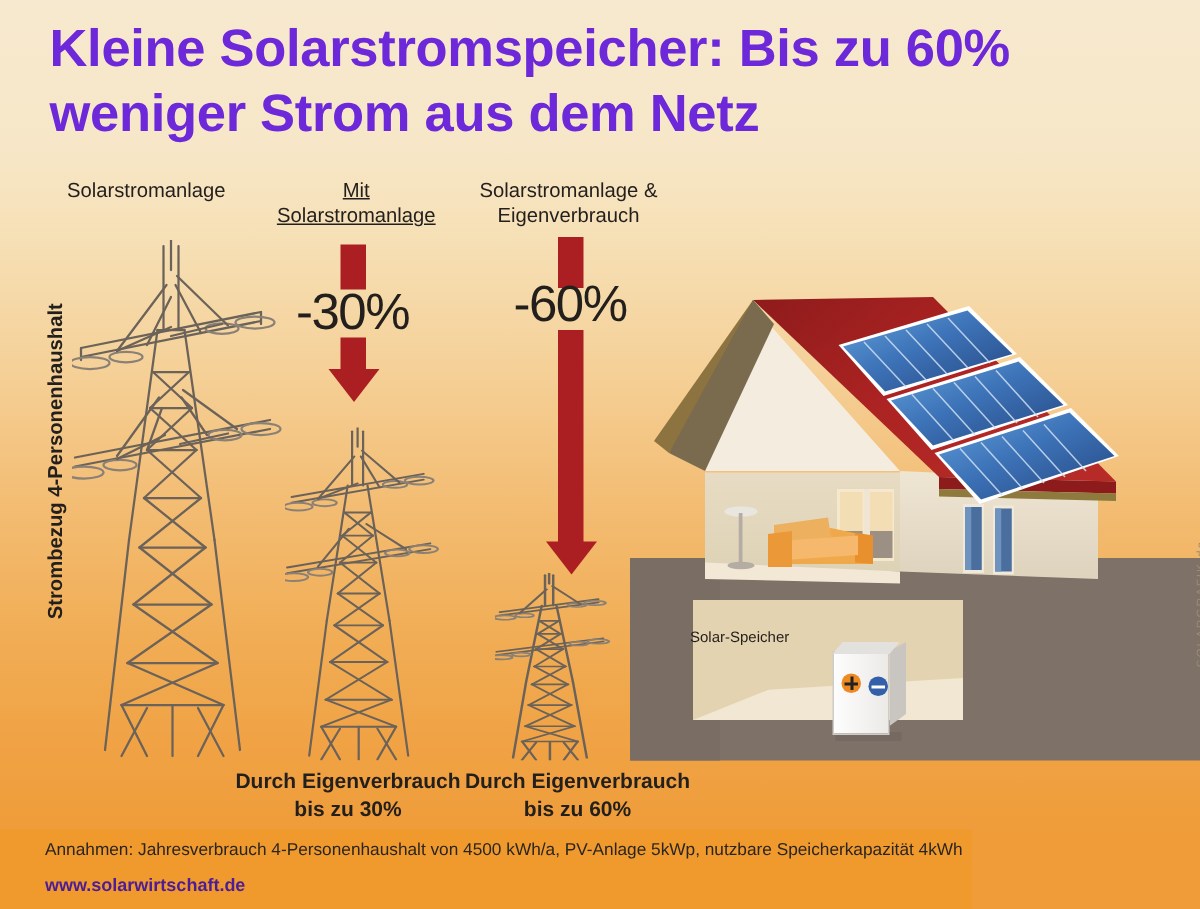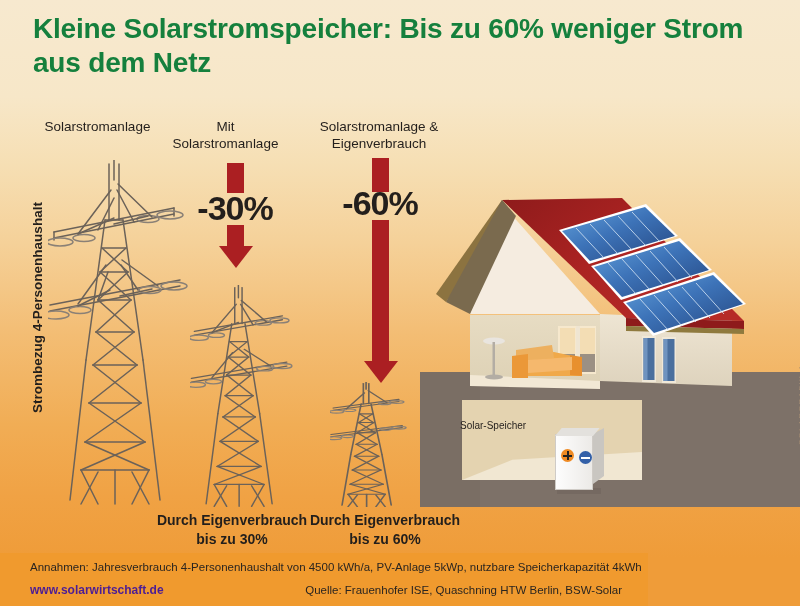--- a/index.html
+++ b/index.html
@@ -19,55 +19,55 @@
        #f7e9cf 0px, #f7e8cb 95px, #f6e2bb 150px,
        #f6d8a3 230px, #f4c versa 0, #f3c camembert 0);
     background:linear-gradient(to bottom,
        #f7e9cf 0%, #f7e7c8 16%, #f6dfb4 27%,
        #f5d199 40%, #f3bd74 55%, #f1ad55 70%, #f0a244 82%, #ef9c39 92%);
   }
 
   
   .title{
     position:absolute;left:33px;top:12px;width:740px;
-    font-size:28px;font-weight:bold;color:#15803d;
+    font-size:35px;font-weight:bold;color:#6d28d9;
     line-height:1.22;letter-spacing:-0.2px;
   }
 
   
   .yaxis{
     position:absolute;left:-88px;top:300px;width:250px;
     transform:rotate(-90deg);
     transform-origin:center center;
     text-align:center;
     font-size:13.5px;font-weight:bold;color:#231f1c;
     white-space:nowrap;
   }
 
   
   .colhead{
     position:absolute;text-align:center;
     font-size:13.5px;color:#231f1c;line-height:1.28;
   }
   .colhead.c1{left:20px;top:118px;width:155px;}
-  .colhead.c2{left:148px;top:118px;width:155px;}
+  .colhead.c2{left:160px;top:118px;width:155px;text-decoration:underline;}
   .colhead.c3{left:295px;top:118px;width:168px;}
 
   
   .arrow{position:absolute;}
   .arrow .shaft{position:absolute;background:#ab1f22;}
   .arrow .head{
     position:absolute;width:0;height:0;
     border-left:17px solid transparent;
     border-right:17px solid transparent;
     border-top:22px solid #ab1f22;
   }
   .pct{
     position:absolute;text-align:center;
-    font-size:34px;font-weight:bold;color:#231f1c;
+    font-size:34px;font-weight:normal;color:#231f1c;
     letter-spacing:-1px;white-space:nowrap;
   }
 
   
   #arrow30{left:219px;top:163px;width:34px;height:105px;}
   #arrow30 .shaft.top{left:8px;top:0;width:17px;height:30px;}
   #arrow30 .shaft.bot{left:8px;top:62px;width:17px;height:22px;}
   #arrow30 .head{left:0;top:83px;}
   #pct30{left:170px;top:189px;width:130px;}
 
@@ -512,16 +512,15 @@
   <div class="caption" id="cap60">
     <div>Durch Eigenverbrauch</div>
     <div>bis zu 60%</div>
   </div>
 
   <div class="watermark">SOLARGRAFIK.de</div>
 
   <div class="footer">
     <div class="line1">Annahmen: Jahresverbrauch 4-Personenhaushalt von 4500 kWh/a, PV-Anlage 5kWp, nutzbare Speicherkapazität 4kWh</div>
     <div class="line2l">www.solarwirtschaft.de</div>
-    <div class="line2r">Quelle: Frauenhofer ISE, Quaschning HTW Berlin, BSW-Solar</div>
   </div>
 
 </div>
 
 </body></html>

